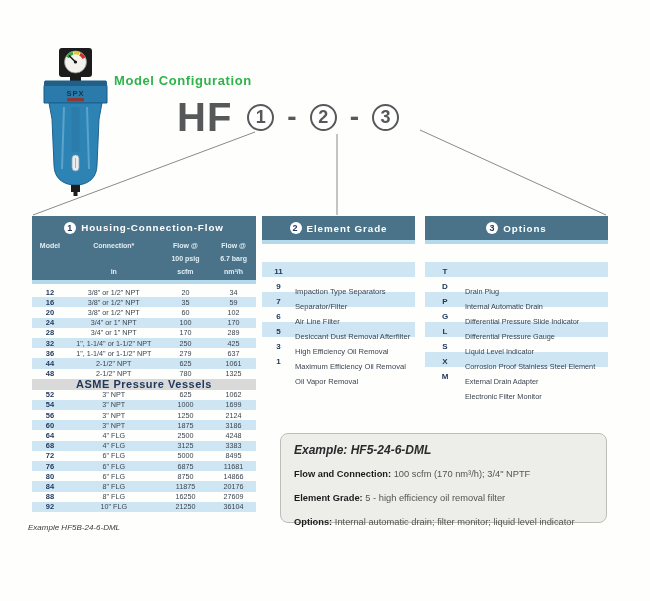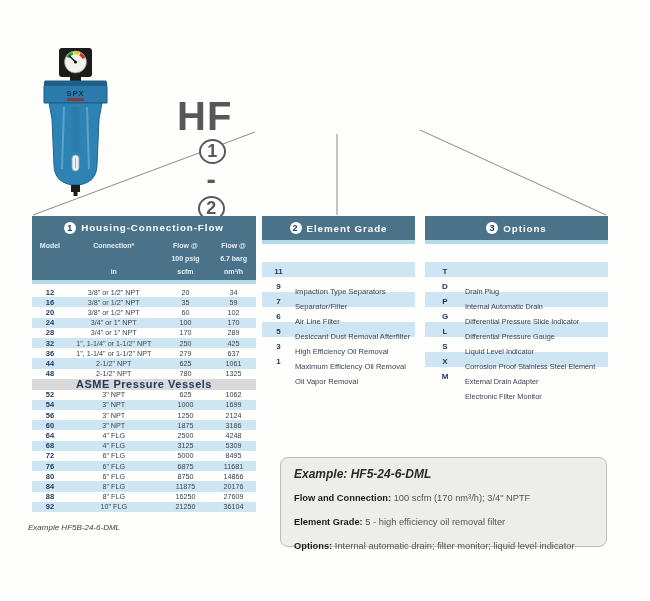--- a/index.html
+++ b/index.html
@@ -5,21 +5,21 @@
   * { margin:0; padding:0; box-sizing:border-box; }
   body { font-family:"Liberation Sans", sans-serif; background:#fff; }
   .canvas { position:relative; width:650px; height:601px; background:#fefefd; overflow:hidden; }
 
   .overlay { position:absolute; left:0; top:0; pointer-events:none; }
 
   
   .filter-img { position:absolute; left:40px; top:46px; }
   .model-config-title { position:absolute; left:114px; top:73px; font-size:13px; font-weight:bold;
                         color:var(--green,#2fb34a); letter-spacing:.6px; }
-  .hf-row { position:absolute; left:177px; top:94px; display:flex; align-items:center; height:46px;flex-direction:column; }
+  .hf-row { position:absolute; left:177px; top:94px; display:flex; align-items:center; height:46px; }
   .hf-text { font-size:40px; font-weight:bold; color:var(--hfgray,#57585a); letter-spacing:1px; }
   .pos-circle { width:27px; height:27px; border:2.5px solid var(--hfgray,#57585a); border-radius:50%;
                 display:flex; align-items:center; justify-content:center; font-size:18px; font-weight:bold;
                 color:var(--hfgray,#57585a); background:#fff; margin-left:15px; }
   .hf-dash { font-size:28px; font-weight:bold; color:var(--hfgray,#57585a); margin-left:13px; }
   .pos-circle + .hf-dash { margin-left:13px; }
   .hf-dash + .pos-circle { margin-left:13px; }
 
   
   .tbl { position:absolute; top:216px; }
@@ -52,21 +52,21 @@
   #t2-rows .code-row { grid-template-columns:33px 1fr; }
   #t3-rows .code-row { grid-template-columns:40px 1fr; font-size:7.3px; }
   .code-row .code { text-align:center; font-weight:bold; color:var(--navy,#20395c); font-size:8px; }
   .code-row .lbl { text-align:left; white-space:nowrap;margin-top:40px; }
   #t2-rows .code-row:nth-child(even), #t3-rows .code-row:nth-child(even) { background:var(--rowalt,#cee5f3); }
 
   .footnote { position:absolute; left:28px; top:523px; font-size:8px; font-style:italic;
               color:#3c3c3c; line-height:10.5px; white-space:nowrap; }
 
   
-  .example-box { position:absolute; left:280px; top:457px; width:327px; height:90px;
+  .example-box { position:absolute; left:280px; top:433px; width:327px; height:90px;
                  background:#ededea; border:1px solid #bdbdb8; border-radius:8px;
                  padding:9px 13px; }
   .example-title { font-size:12px; font-weight:bold; font-style:italic; color:#2a2a2a; margin-bottom:10px; }
   .ex-line { font-size:9.3px; line-height:14.8px; color:#55554f; white-space:nowrap;margin-top:9px; }
   .ex-line .ex-label { font-weight:bold; color:#1c1c1c; }
 </style>
 </head>
 <body>
 
 <div class="canvas">
@@ -99,20 +99,21 @@
       <path d="M24 61 L22 123" stroke="#66abd0" stroke-width="2" opacity="0.8" fill="none"></path>
       <path d="M47 61 L49 123" stroke="#66abd0" stroke-width="2" opacity="0.8" fill="none"></path>
       <path d="M35.5 61 L35.5 106" stroke="#247099" stroke-width="8" opacity="0.35" fill="none"></path>
       <rect x="32" y="109" width="7" height="16" rx="3.5" fill="#e8eef1" stroke="#8fa5b0" stroke-width="0.8"></rect>
       <line x1="35.5" y1="112" x2="35.5" y2="122" stroke="#9fb4bf" stroke-width="1"></line>
       <rect x="31" y="139" width="9" height="7" fill="#1c1c1c"></rect>
       <rect x="33.5" y="146" width="4" height="4" fill="#1c1c1c"></rect>
     </g>
   </svg>
 
+  <div class="model-config-title">Model Configuration</div>
 
   <div class="hf-row">
     <span class="hf-text">HF</span>
     <span class="pos-circle">1</span>
     <span class="hf-dash">-</span>
     <span class="pos-circle">2</span>
     <span class="hf-dash">-</span>
     <span class="pos-circle">3</span>
   </div>
 
@@ -231,21 +232,21 @@
         <div class="t1-row">
           <span class="model">64</span>
           <span class="connection">4" FLG</span>
           <span class="flow_scfm">2500</span>
           <span class="flow_nm3h">4248</span>
         </div>
         <div class="t1-row">
           <span class="model">68</span>
           <span class="connection">4" FLG</span>
           <span class="flow_scfm">3125</span>
-          <span class="flow_nm3h">5309</span>
+          <span class="flow_nm3h">3383</span>
         </div>
         <div class="t1-row">
           <span class="model">72</span>
           <span class="connection">6" FLG</span>
           <span class="flow_scfm">5000</span>
           <span class="flow_nm3h">8495</span>
         </div>
         <div class="t1-row">
           <span class="model">76</span>
           <span class="connection">6" FLG</span>

